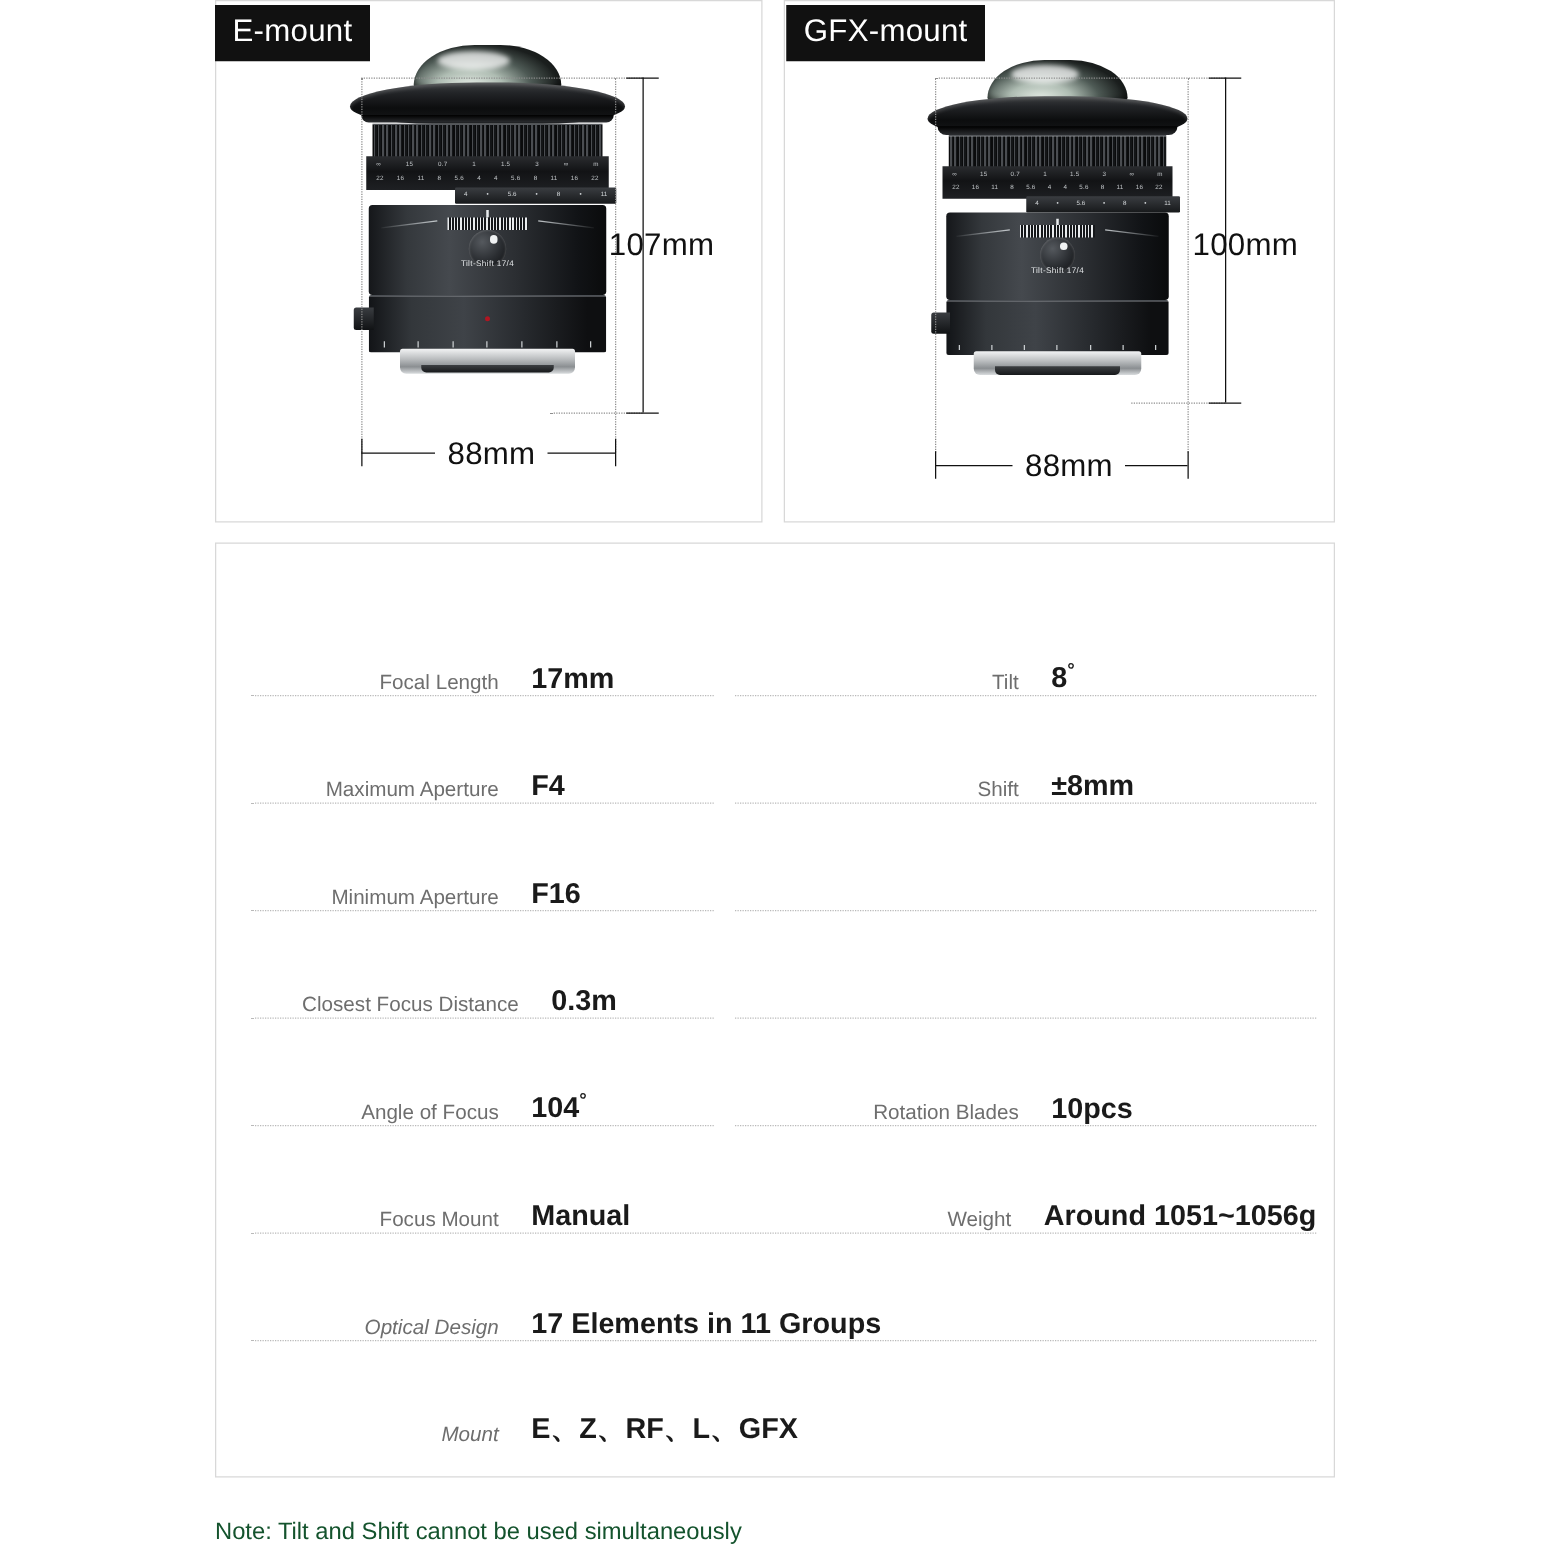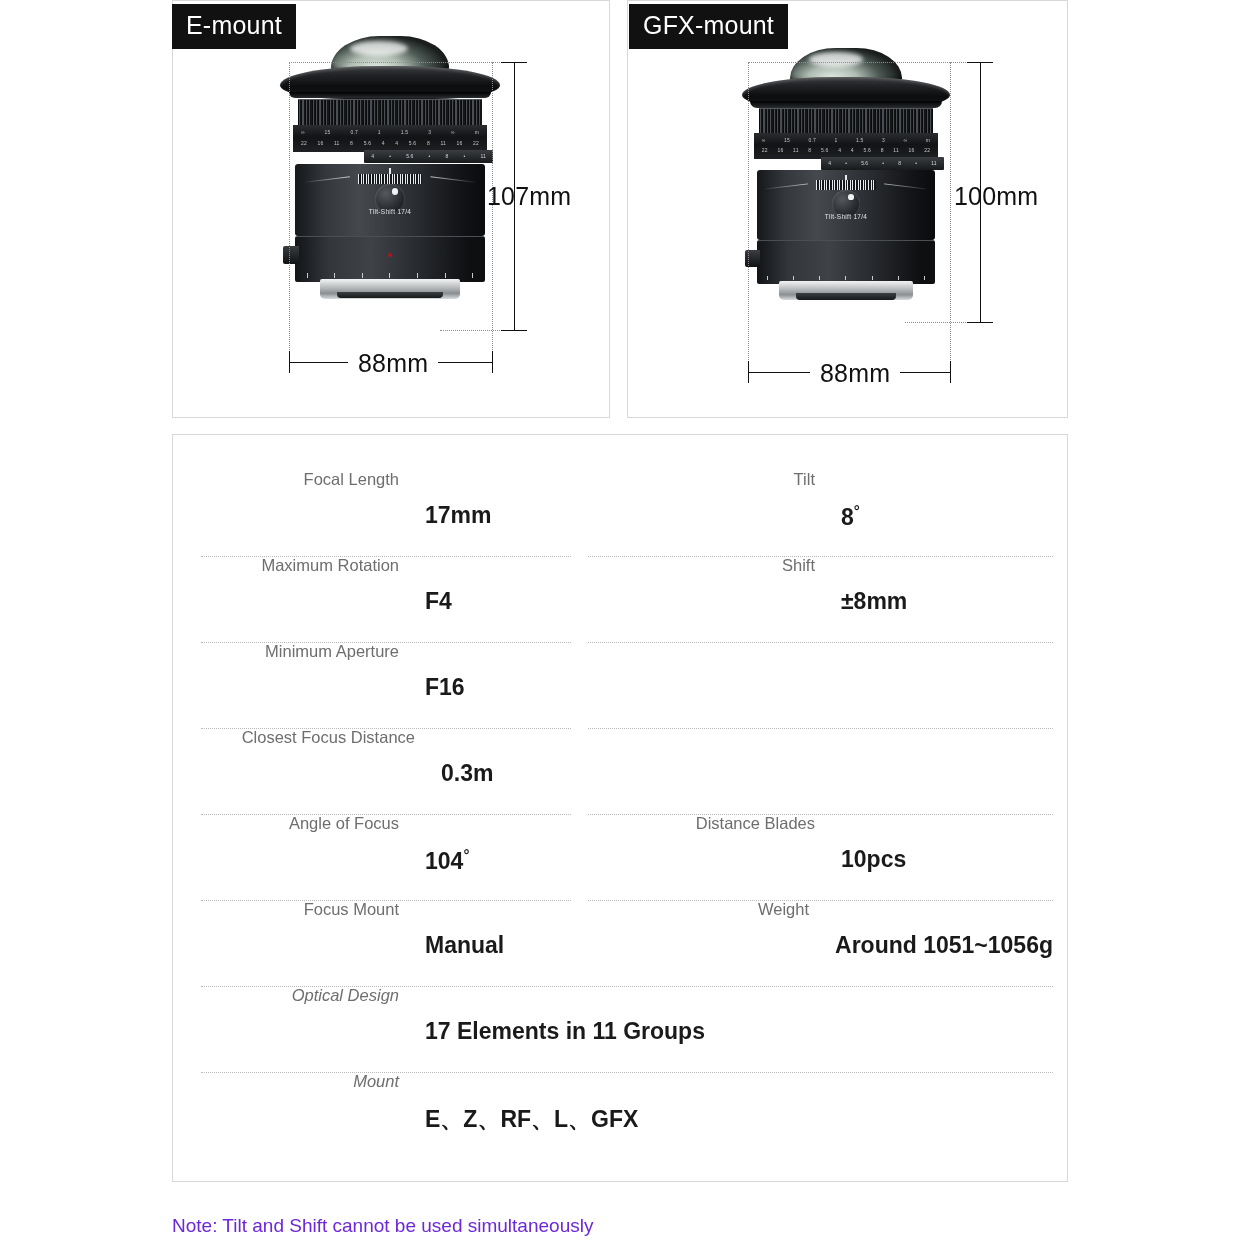--- a/index.html
+++ b/index.html
@@ -339,21 +339,21 @@
     top: 470px;
     width: 852px;
   }
   .spec-row {
     display: flex;
     align-items: stretch;
     height: 86px;
   }
   .spec-cell {
     display: flex;
-    align-items: flex-start;
+    align-items: flex-end;
     box-sizing: border-box;
   }
   .spec-cell.left  { width: 400px; padding-right: 8px; }
   .spec-cell.right { width: 452px; }
   .spec-cell.full  { width: 852px; }
 
   .spec-label {
     color: #6e6e6e;
     font-size: 16.5px;
     text-align: right;
@@ -394,21 +394,21 @@
   .divider.gap   { width: 17px; border: 0; }
   .divider.right { width: 465px; }
   .divider.full  { width: 852px; }
 
   
   #bottom-note {
     position: absolute;
     left: 172px;
     top: 1215px;
     font-size: 19px;
-    color: #6d28d9;
+    color: #14532d;
     white-space: nowrap;
   }
 </style>
 </head>
 <body>
 
 <div class="panel" id="panel-emount"></div>
 <div class="mount-tag" id="tag-emount">E-mount</div>
 
 <div class="lens-stage" id="stage-e">
@@ -594,21 +594,21 @@
     </div>
   </div>
   <div class="divider-row">
     <div class="divider left"></div>
       <div class="divider gap"></div>
       <div class="divider right"></div>
   </div>
 
   <div class="spec-row">
     <div class="spec-cell left">
-      <span class="spec-label">Maximum Rotation</span>
+      <span class="spec-label">Maximum Aperture</span>
       <span class="spec-value">F4</span>
     </div>
     <div class="spec-cell right">
       <span class="spec-label">Shift</span>
       <span class="spec-value">±8mm</span>
     </div>
   </div>
   <div class="divider-row">
     <div class="divider left"></div>
       <div class="divider gap"></div>
@@ -638,21 +638,21 @@
       <div class="divider gap"></div>
       <div class="divider right"></div>
   </div>
 
   <div class="spec-row">
     <div class="spec-cell left">
       <span class="spec-label">Angle of Focus</span>
       <span class="spec-value"><span>104</span><span class="sup">°</span></span>
     </div>
     <div class="spec-cell right">
-      <span class="spec-label">Distance Blades</span>
+      <span class="spec-label">Rotation Blades</span>
       <span class="spec-value">10pcs</span>
     </div>
   </div>
   <div class="divider-row">
     <div class="divider left"></div>
       <div class="divider gap"></div>
       <div class="divider right"></div>
   </div>
 
   <div class="spec-row">

